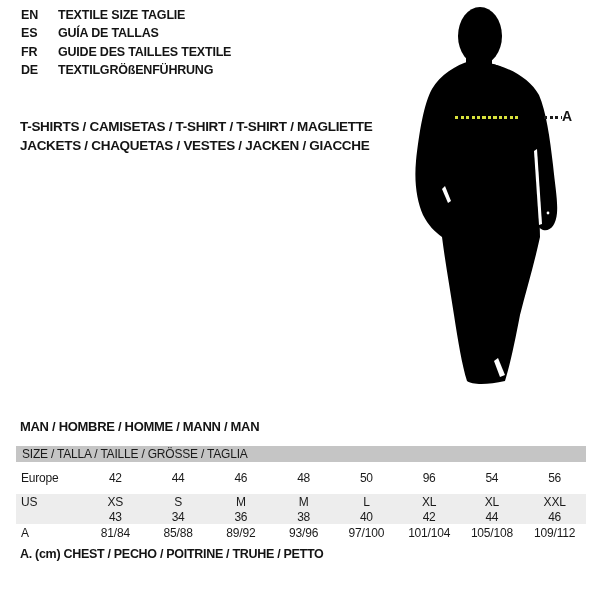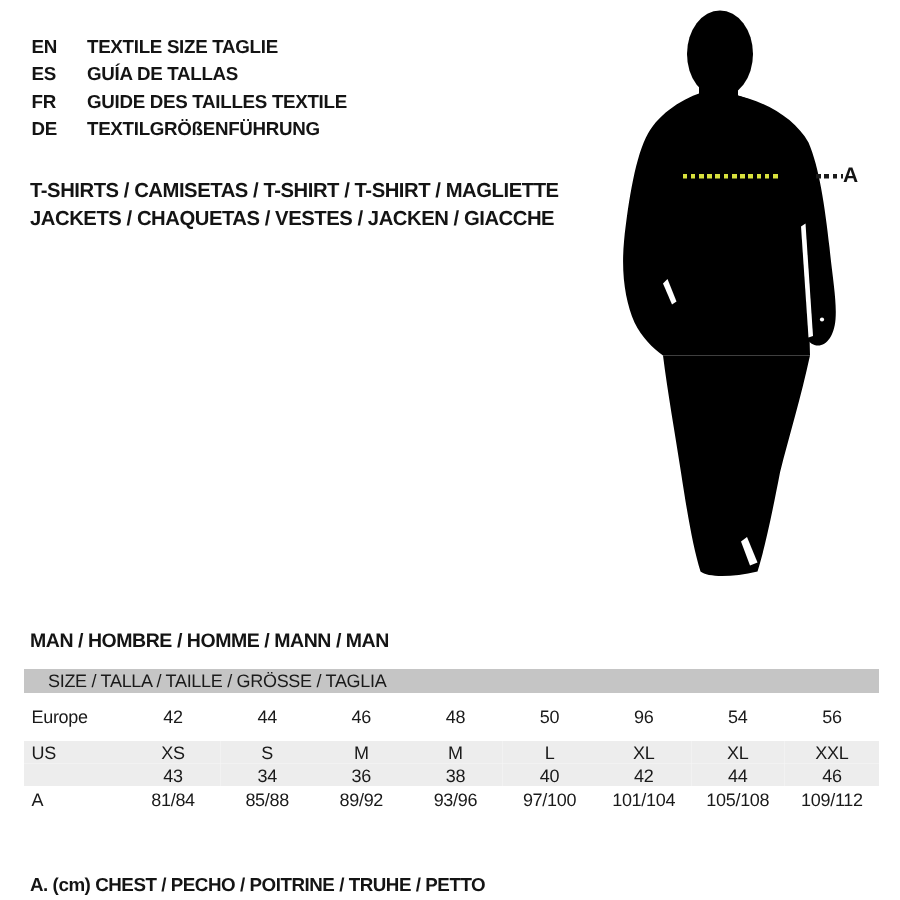--- a/index.html
+++ b/index.html
@@ -12,21 +12,21 @@
   *{margin:0;padding:0;box-sizing:border-box;}
   html,body{width:600px;height:600px;}
   body{
     position:relative;
     background:#ffffff;
     font-family:"Liberation Sans", sans-serif;
     color:var(--ink);
     overflow:hidden;
   }
   
-  .lang-block{position:absolute;left:21px;top:22px;}
+  .lang-block{position:absolute;left:21px;top:6px;}
   .lang-row{display:flex;line-height:18.3px;font-size:12.5px;font-weight:bold;letter-spacing:-0.2px;}
   .lang-code{width:37px;flex:0 0 37px;}
   
   .categories{position:absolute;left:20px;top:105px;font-size:13.5px;font-weight:bold;line-height:19px;letter-spacing:-0.3px;margin-top:12px;}
   
   .figure-wrap{position:absolute;left:390px;top:3px;width:185px;height:392px;}
   .figure-wrap svg{display:block;}
   .sil{fill:var(--sil);}
   .gap{fill:#ffffff;}
   .chest-dash{
@@ -46,29 +46,29 @@
   .section-title{position:absolute;left:20px;top:419px;font-size:13px;font-weight:bold;letter-spacing:-0.3px;}
   
   .size-table{
     position:absolute;left:16px;top:446px;width:570px;
     border-collapse:collapse;table-layout:fixed;
     font-size:12px;letter-spacing:-0.2px;color:#1a1a1a;
   }
   .size-table col.lbl{width:68px;}
   .size-table th{
     background:var(--header-bg);height:16px;font-weight:normal;
-    text-align:left;padding-left:16px;font-size:12px;
+    text-align:left;padding-left:6px;font-size:12px;
   }
   .size-table td{text-align:center;height:16px;padding:0;}
   .size-table td.row-label{text-align:left;padding-left:5px;}
   .size-table tr.r0 td{height:32px;}
   .size-table tr.alt td{background:var(--alt-bg);height:15px;}
   .size-table tr.r3 td{height:18px;}
   
-  .footer-note{position:absolute;left:20px;top:547px;font-size:12.5px;font-weight:bold;letter-spacing:-0.3px;margin-top:36px;}
+  .footer-note{position:absolute;left:20px;top:547px;font-size:12.5px;font-weight:bold;letter-spacing:-0.3px;}
 </style>
 </head>
 <body>
 
 <div class="lang-block">
   <div class="lang-row">
     <span class="lang-code">EN</span>
     <span class="lang-name">TEXTILE SIZE TAGLIE</span>
   </div>
   <div class="lang-row">

